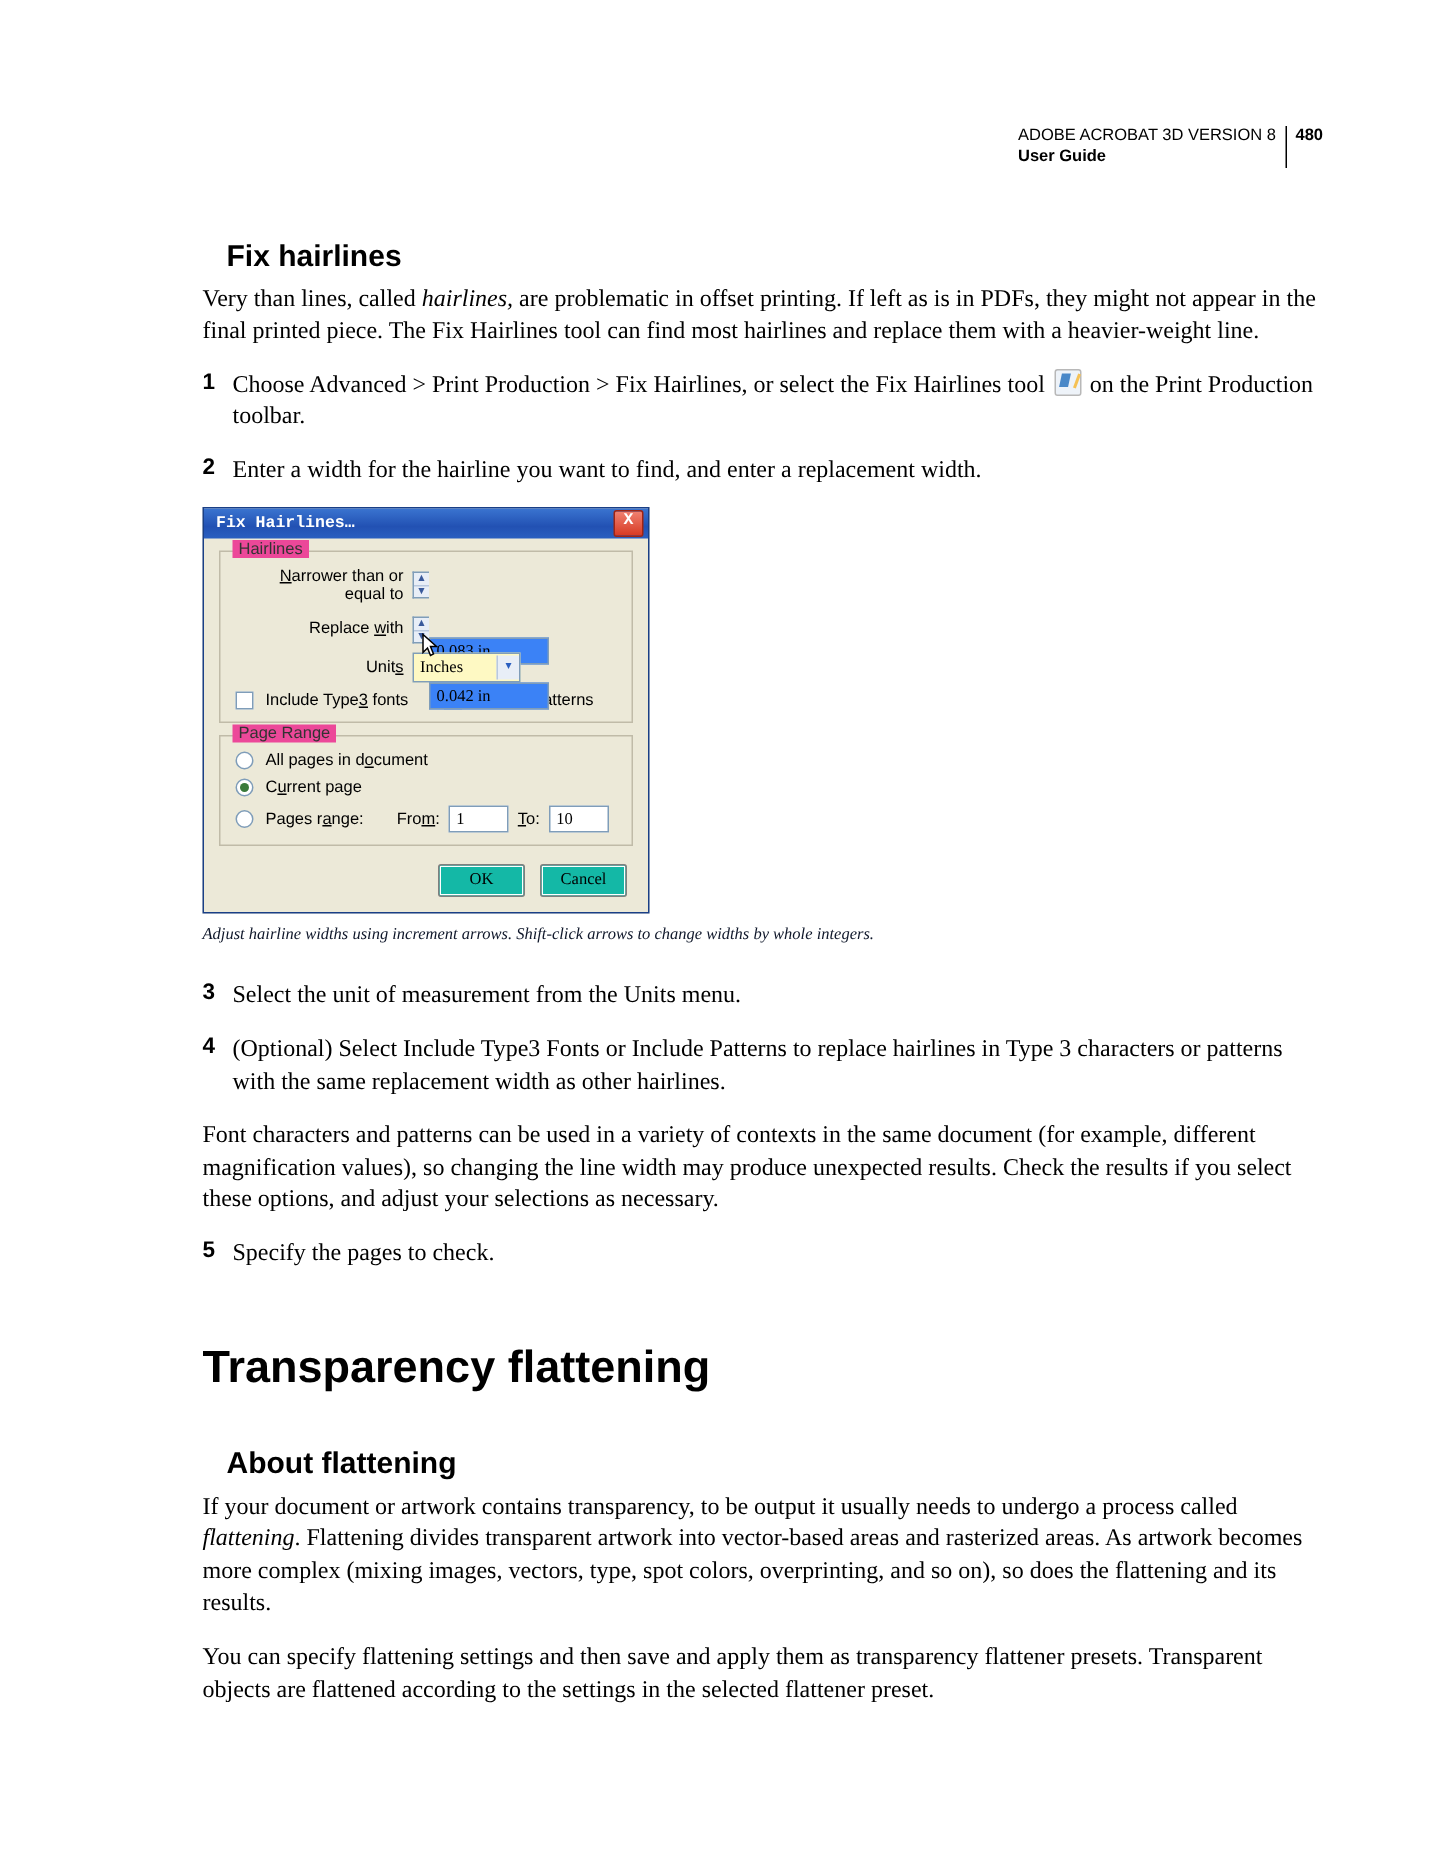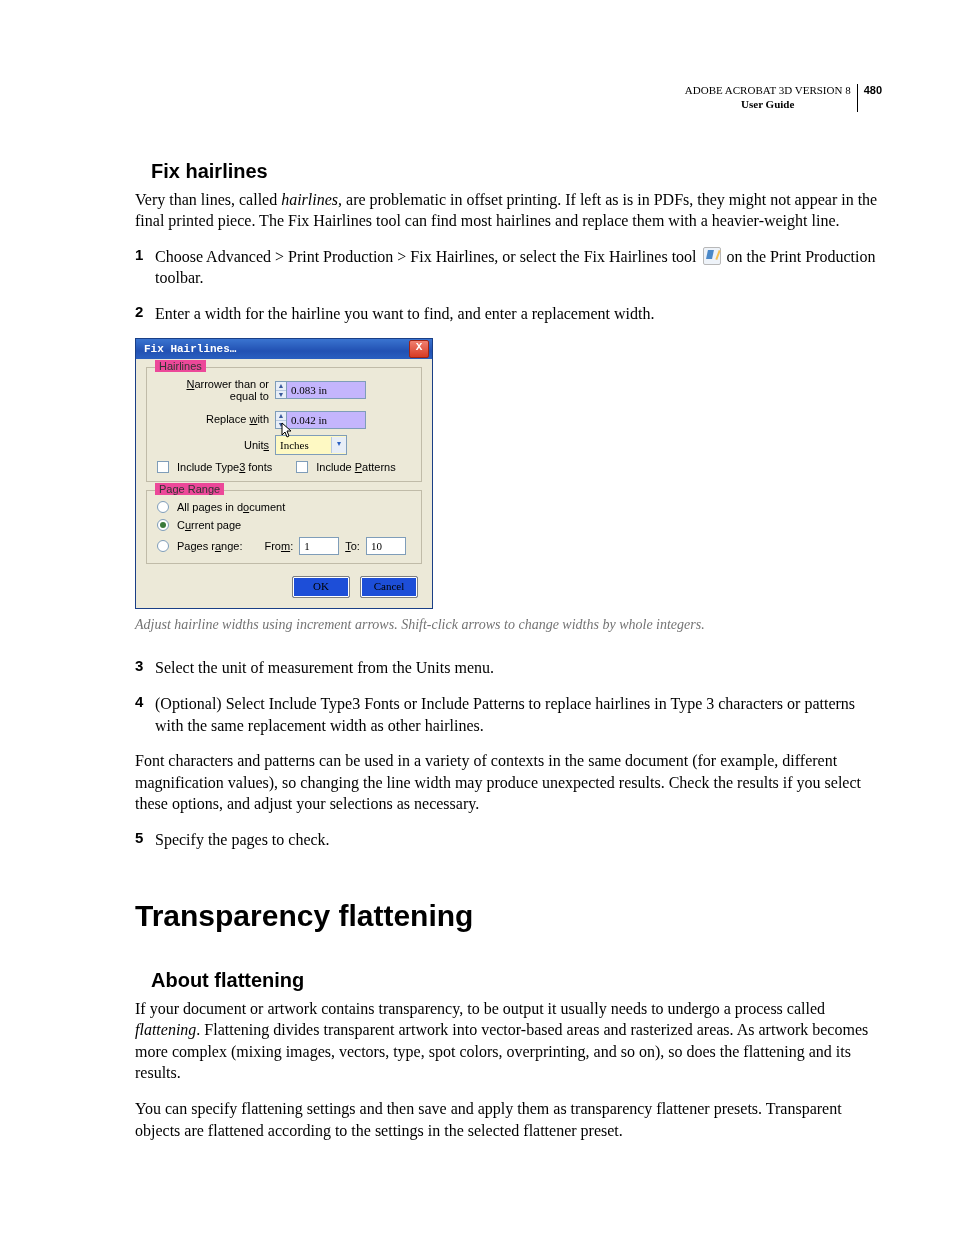--- a/index.html
+++ b/index.html
@@ -18,24 +18,23 @@
     justify-content: flex-end;
     font-family: "Myriad Pro", Arial, Helvetica, sans-serif;
     font-size: 11px;
     margin-bottom: 48px;
   }
   .runhead-inner {
     display: flex;
     align-items: stretch;
   }
   .runhead-left {
-    text-align: center;
+    text-align: left;
     padding-right: 6px;
     line-height: 1.25;
-    font-family: Liberation Serif, serif;
   }
   .runhead-rule {
     width: 1px;
     background: #000;
   }
   .runhead-pn {
     padding-left: 6px;
     font-weight: bold;
     line-height: 1.25;
   }
@@ -171,21 +170,22 @@
     color: #3a5a9c;
   }
   .spinner .spinbtns span+span { border-top: 1px solid #b8c8df; }
   .spinner input {
     width: 80px;
     border: 1px solid #7f9db9;
     font: 11px Tahoma;
     padding: 1px 4px;
     box-sizing: border-box;
     height: 18px;
-    background: #c4b5fd;
+    background: #3b82f6;
+    margin-top: 44px;
   }
   .dd {
     display: inline-flex;
     border: 1px solid #7f9db9;
     background: #fef9c3;
     height: 18px;
     width: 70px;
     font: 11px Tahoma;
     align-items: center;
   }
@@ -234,31 +234,31 @@
   .btnrow {
     display: flex;
     justify-content: flex-end;
     gap: 10px;
     padding: 4px 4px 0;
   }
   .btn {
     min-width: 56px;
     height: 20px;
     border: 1px solid #7f7f7f;
-    background: #1d4ed8;
+    background: #14b8a6;
     font: 11px Tahoma;
     text-align: center;
     line-height: 18px;
     border-radius: 2px;
     box-shadow: inset 0 0 0 1px #fff;
   }
   .caption {
     font-style: italic;
-    font-size: 14px;
-    color: #737373;
+    font-size: 11px;
+    color: #0f172a;
     margin: 8px 0 24px 0;
   }
   .cursor {
     position: absolute;
     font-size: 14px;
     pointer-events: none;
     color: #000;
   }
   h1.chapter {
     font-family: "Myriad Pro", Arial, Helvetica, sans-serif;

